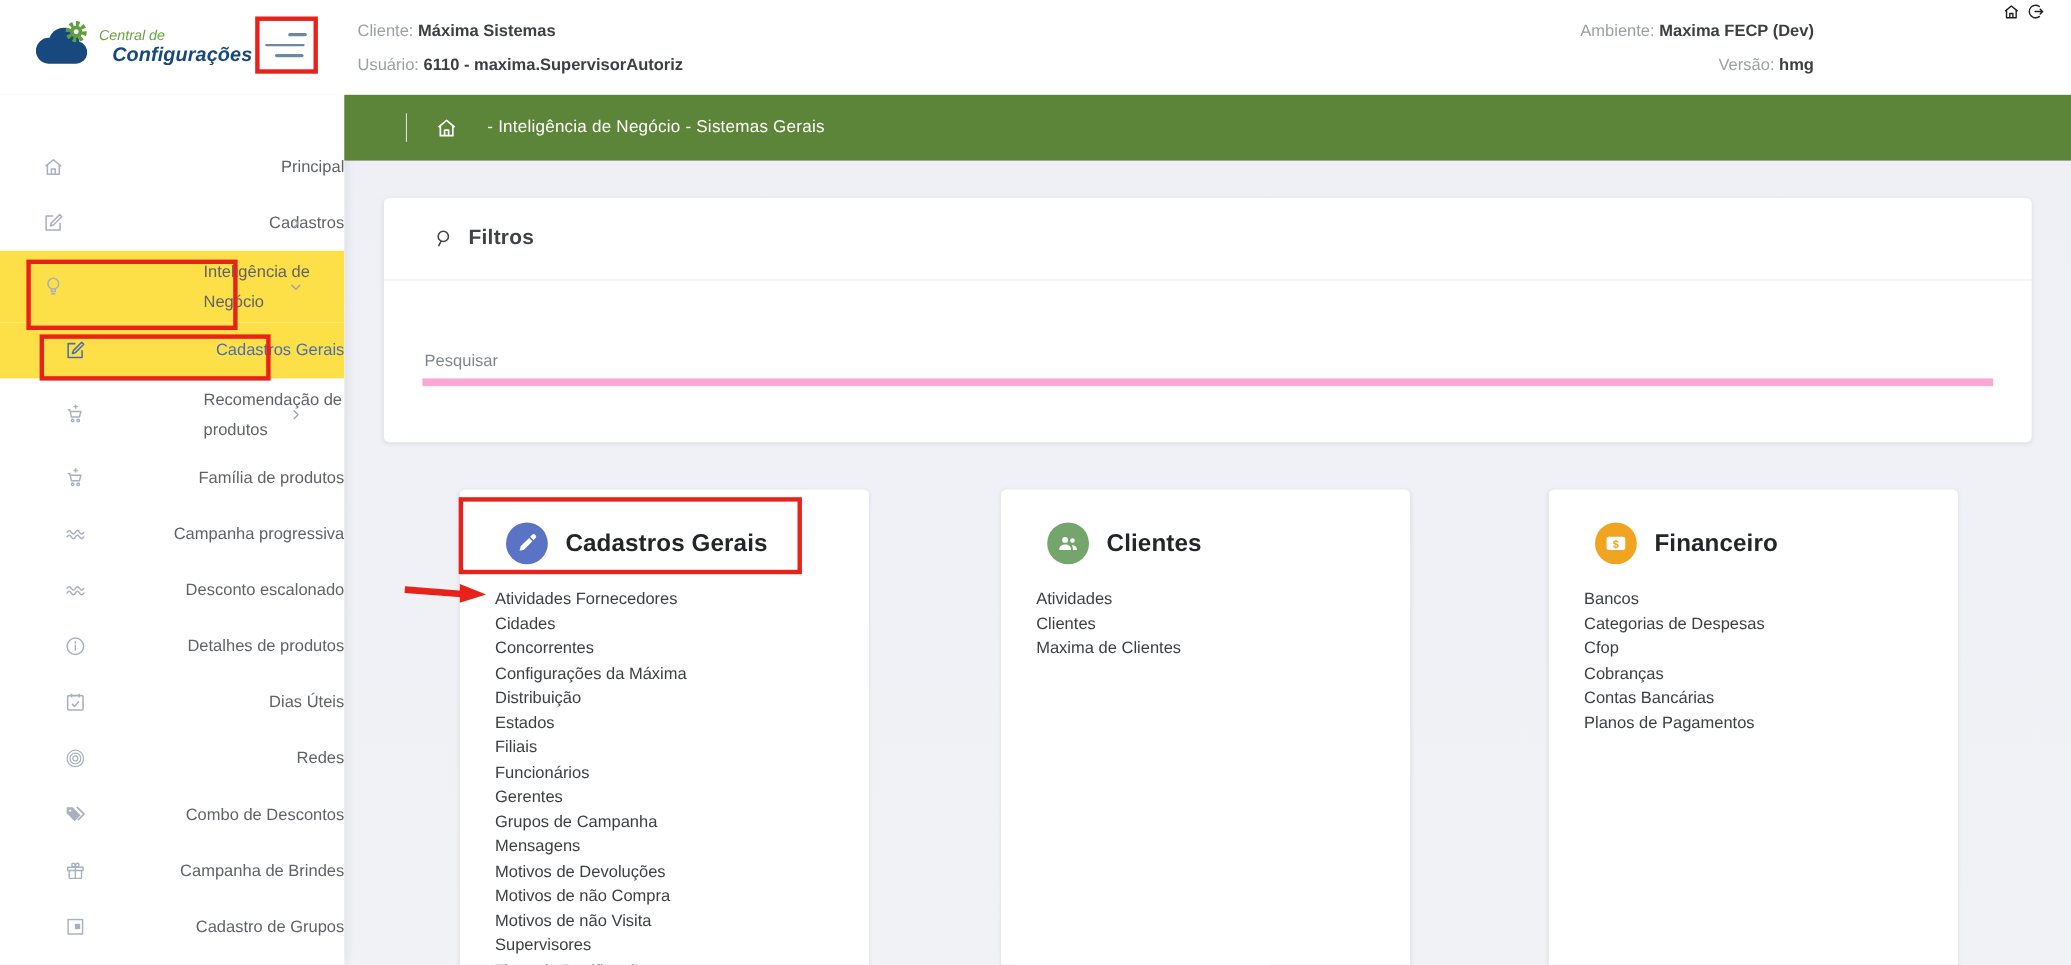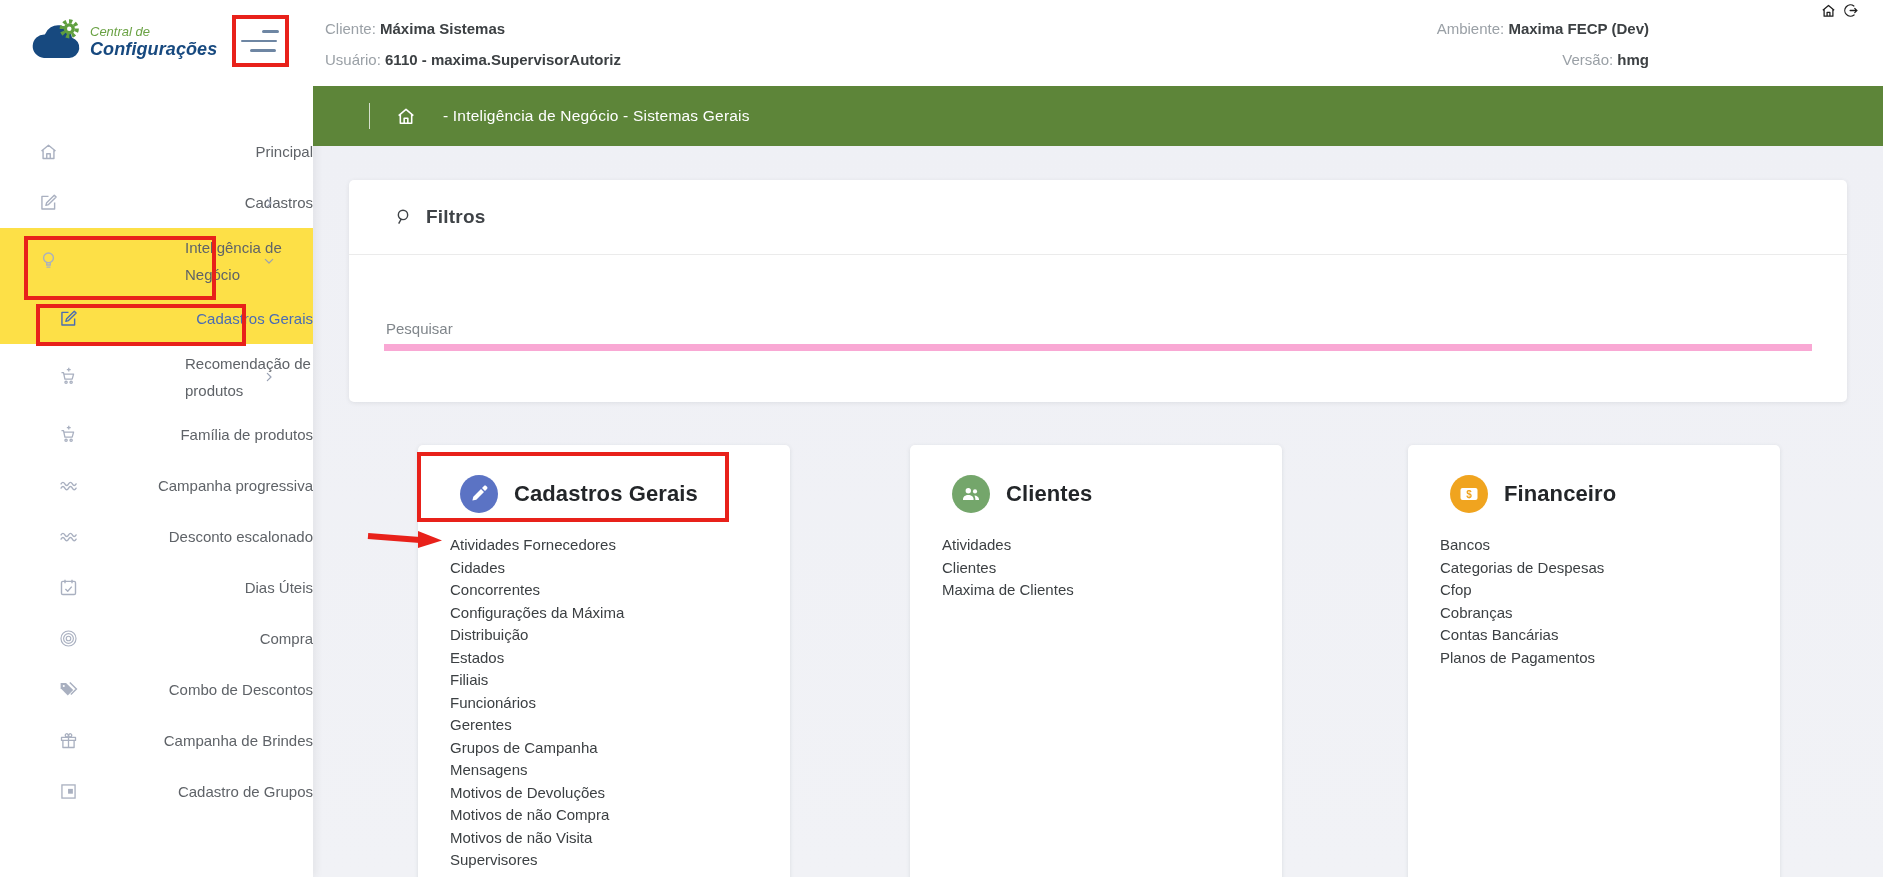--- a/index.html
+++ b/index.html
@@ -4,21 +4,21 @@
 <style>
   * { margin:0; padding:0; box-sizing:border-box; }
   html,body { width:1883px; height:877px; overflow:hidden; }
   body { font-family:"Liberation Sans", sans-serif; background:#eef0f4; position:relative; }
 
   
   .header { position:absolute; left:0; top:0; width:1883px; height:86px; background:#ffffff; z-index:5; }
   .logo { position:absolute; left:28px; top:16px; display:flex; align-items:center; gap:2px; cursor:pointer;font-style:italic; }
   .logo svg { width:60px; height:50px; }
   .logo-text .l1 { display:block; font-size:13px; color:#6aa244; line-height:15px; }
-  .logo-text .l2 { display:block; font-size:18px; font-weight:700; color:#17497f; line-height:20px; letter-spacing:0.1px; }
+  .logo-text .l2 { display:block; font-size:18px; font-weight:700; color:#17497f; line-height:20px; letter-spacing:0.1px;margin-left:12px; }
   .hamburger { position:absolute; left:241px; top:26px; width:38px; height:30px; background:none; border:none; cursor:pointer; display:flex; flex-direction:column; justify-content:center; gap:7px; }
   .hamburger span { display:block; height:2.4px; background:#6e86a3; border-radius:2px; }
   .hamburger .h1 { width:17px; margin-left:auto; }
   .hamburger .h2 { width:36px; }
   .hamburger .h3 { width:26px; margin-left:auto; margin-right:3px; }
   .client-info { position:absolute; left:325px; top:13px; }
   .info-row { font-size:15px; line-height:31px; white-space:nowrap; }
   .info-row .lbl { color:#9aa0a6; }
   .info-row .val { color:#3c4043; font-weight:700; }
   .env-info { position:absolute; right:234px; top:13px; text-align:right; }
@@ -235,41 +235,51 @@
     <div class="s-item lvl1">
       <span class="icon-slot s-icon">
         <svg viewBox="0 0 24 24" fill="none" stroke="currentColor" stroke-width="1.6" stroke-linecap="round">
           <path d="M3.5 10.2c1.4-2.4 2.9-2.4 4.3 0s2.9 2.4 4.3 0 2.9-2.4 4.3 0 2.9 2.4 4.3 0M3.5 15c1.4-2.4 2.9-2.4 4.3 0s2.9 2.4 4.3 0 2.9-2.4 4.3 0 2.9 2.4 4.3 0"></path>
         </svg>
       </span>
       <span class="s-label">Desconto escalonado</span>
 
     </div>
 
+    <div class="s-item lvl1">
+      <span class="icon-slot s-icon">
+        <svg viewBox="0 0 24 24" fill="none" stroke="currentColor" stroke-width="1.5">
+          <circle cx="12" cy="12" r="8.6"></circle>
+          <path d="M12 11v5.2M12 7.4v1.2" stroke-linecap="round"></path>
+        </svg>
+      </span>
+      <span class="s-label">Detalhes de produtos</span>
+
+    </div>
 
     <div class="s-item lvl1">
       <span class="icon-slot s-icon">
         <svg viewBox="0 0 24 24" fill="none" stroke="currentColor" stroke-width="1.6" stroke-linejoin="round">
           <rect x="4" y="5" width="16" height="15" rx="1.5"></rect>
           <path d="M8 3v4M16 3v4M8.5 13.6l2.6 2.6 4.6-5.2"></path>
         </svg>
       </span>
       <span class="s-label">Dias Úteis</span>
 
     </div>
 
     <div class="s-item lvl1">
       <span class="icon-slot s-icon">
         <svg viewBox="0 0 24 24" fill="none" stroke="currentColor" stroke-width="1.3">
           <circle cx="12" cy="12" r="8.6"></circle>
           <circle cx="12" cy="12" r="5.6"></circle>
           <circle cx="12" cy="12" r="2.6"></circle>
         </svg>
       </span>
-      <span class="s-label">Compra</span>
+      <span class="s-label">Redes</span>
 
     </div>
 
     <div class="s-item lvl1">
       <span class="icon-slot s-icon">
         <svg viewBox="0 0 24 24">
           <path d="M3 4.5v6.2l8.2 8.2 6.2-6.2-8.2-8.2H3z" fill="currentColor"></path>
           <path d="M13.5 4l7.5 7.5-6.3 6.3" fill="none" stroke="currentColor" stroke-width="1.7"></path>
           <circle cx="6.6" cy="8" r="1.2" fill="#fff"></circle>
         </svg>

